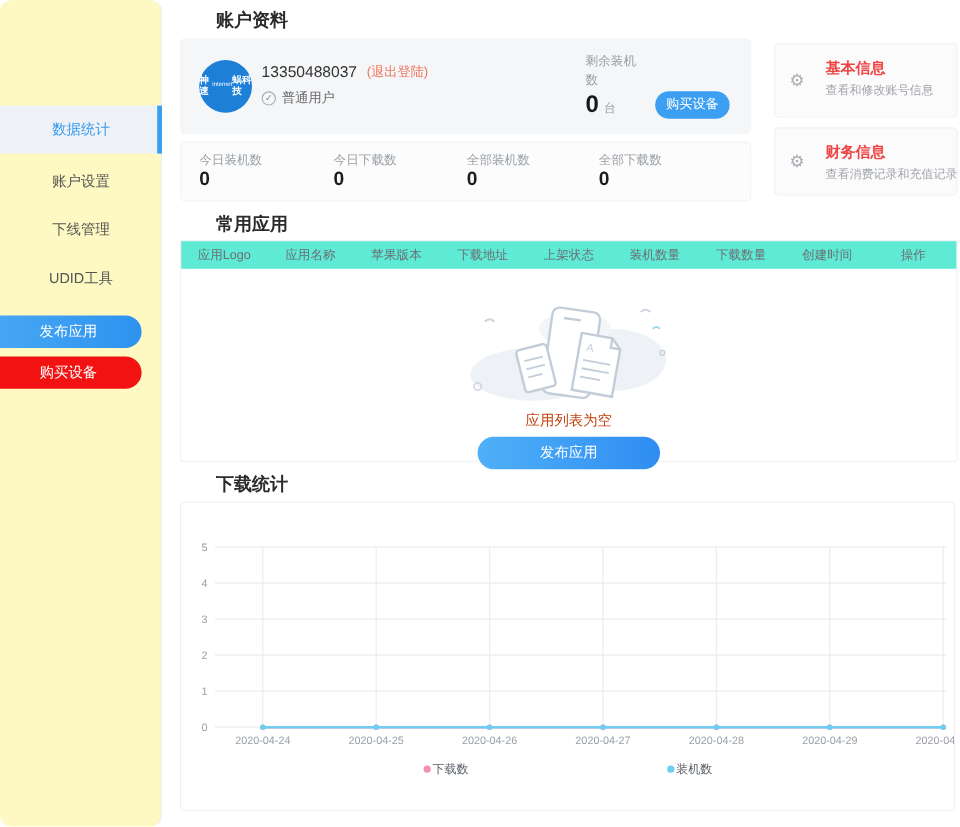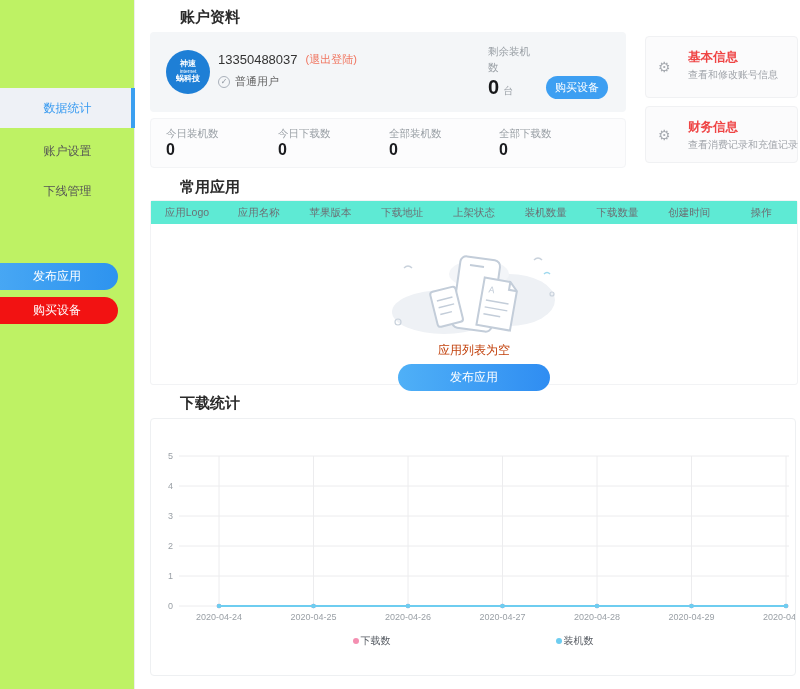--- a/index.html
+++ b/index.html
@@ -2,32 +2,32 @@
 <html><head>
 <meta charset="utf-8">
 <style>
   * { margin:0; padding:0; box-sizing:border-box; }
   html,body { background:#fff; }
   .screen {
     position:relative; width:800px; height:689px; background:#fff; overflow:hidden;
     font-family:"Liberation Sans","DejaVu Sans",sans-serif; color:#333;
   }
   
-  .sidebar { position:absolute; left:0; top:0; width:135px; height:689px; background:#bef264; border-right:1px solid #ededed; }
+  .sidebar { position:absolute; left:0; top:0; width:135px; height:689px; background:#fef9c3; border-right:1px solid #ededed;border-radius:10px; }
   .nav-item { position:absolute; left:0; width:135px; height:40px; line-height:40px; text-align:center; font-size:12px; color:#555; cursor:pointer; }
   .nav-item.active { background:#eef1f6; color:#379af0; }
   .nav-item .bar { position:absolute; right:0; top:0; width:4px; height:100%; background:#3a9ff0; }
   .side-btn { position:absolute; left:-14px; width:132px; height:27px; border-radius:14px; border:none; color:#fff; font-size:12px; text-align:center; line-height:27px; cursor:pointer; padding-left:10px; }
   .side-btn.blue { top:263; background:linear-gradient(90deg,#4aa9f4,#2d93ef); }
   .side-btn.red  { top:297; background:#f21212; }
   
   .sec-title { position:absolute; left:150px; font-size:15px; font-weight:bold; color:#2b2b2b;padding-left:30px; }
   
   .acct-card { position:absolute; left:150px; top:32px; width:476px; height:80px; background:#f4f6f8; border-radius:4px; }
-  .avatar { position:absolute; left:16px; top:18px; width:44px; height:44px; border-radius:50%; background:#1e7fd6; color:#fff; display:flex; flex-direction:column; align-items:center; justify-content:center; line-height:1.1; }
+  .avatar { position:absolute; left:16px; top:18px; width:44px; height:44px; border-radius:50%; background:#1e7fd6; color:#fff; display:flex; flex-direction:row; align-items:center; justify-content:center; line-height:1.1; }
   .avatar .l1,.avatar .l3 { font-size:8px; font-weight:bold; }
   .avatar .l2 { font-size:5px; }
   .acct-line1 { position:absolute; left:68px; top:20px; display:flex; align-items:flex-end; gap:8px; }
   .phone { font-size:13px; color:#333; }
   .logout { font-size:11px; color:#f0745e; cursor:pointer; }
   .badge-line { position:absolute; left:68px; top:42px; display:flex; align-items:center; gap:5px; font-size:11px; color:#666; }
   .check-ic { width:12px; height:12px; border:1px solid #aab1bb; border-radius:50%; display:inline-flex; align-items:center; justify-content:center; font-size:8px; color:#8a929c; }
   .remain-label { position:absolute; left:338px; top:12px; width:52px; font-size:10.5px; color:#9aa0a6; line-height:1.5; }
   .remain-val { position:absolute; left:338px; top:44px; display:flex; align-items:baseline; gap:4px; }
   .remain-val .num { font-size:20px; font-weight:bold; color:#17181a; }
@@ -67,20 +67,23 @@
   <div class="sidebar">
     <div class="nav-item active" style="top:88px">
       <span>数据统计</span>
       <span class="bar"></span>
     </div>
     <div class="nav-item" style="top:131px">
       <span>账户设置</span>
     </div>
     <div class="nav-item" style="top:171px">
       <span>下线管理</span>
+    </div>
+    <div class="nav-item" style="top:212px">
+      <span>UDID工具</span>
     </div>
     <button class="side-btn blue" style="top:263px">发布应用</button>
     <button class="side-btn red" style="top:297px">购买设备</button>
   </div>
 
   <div class="sec-title" style="top:8px">账户资料</div>
 
   <div class="acct-card">
     <div class="avatar">
       <span class="l1">神速</span>

